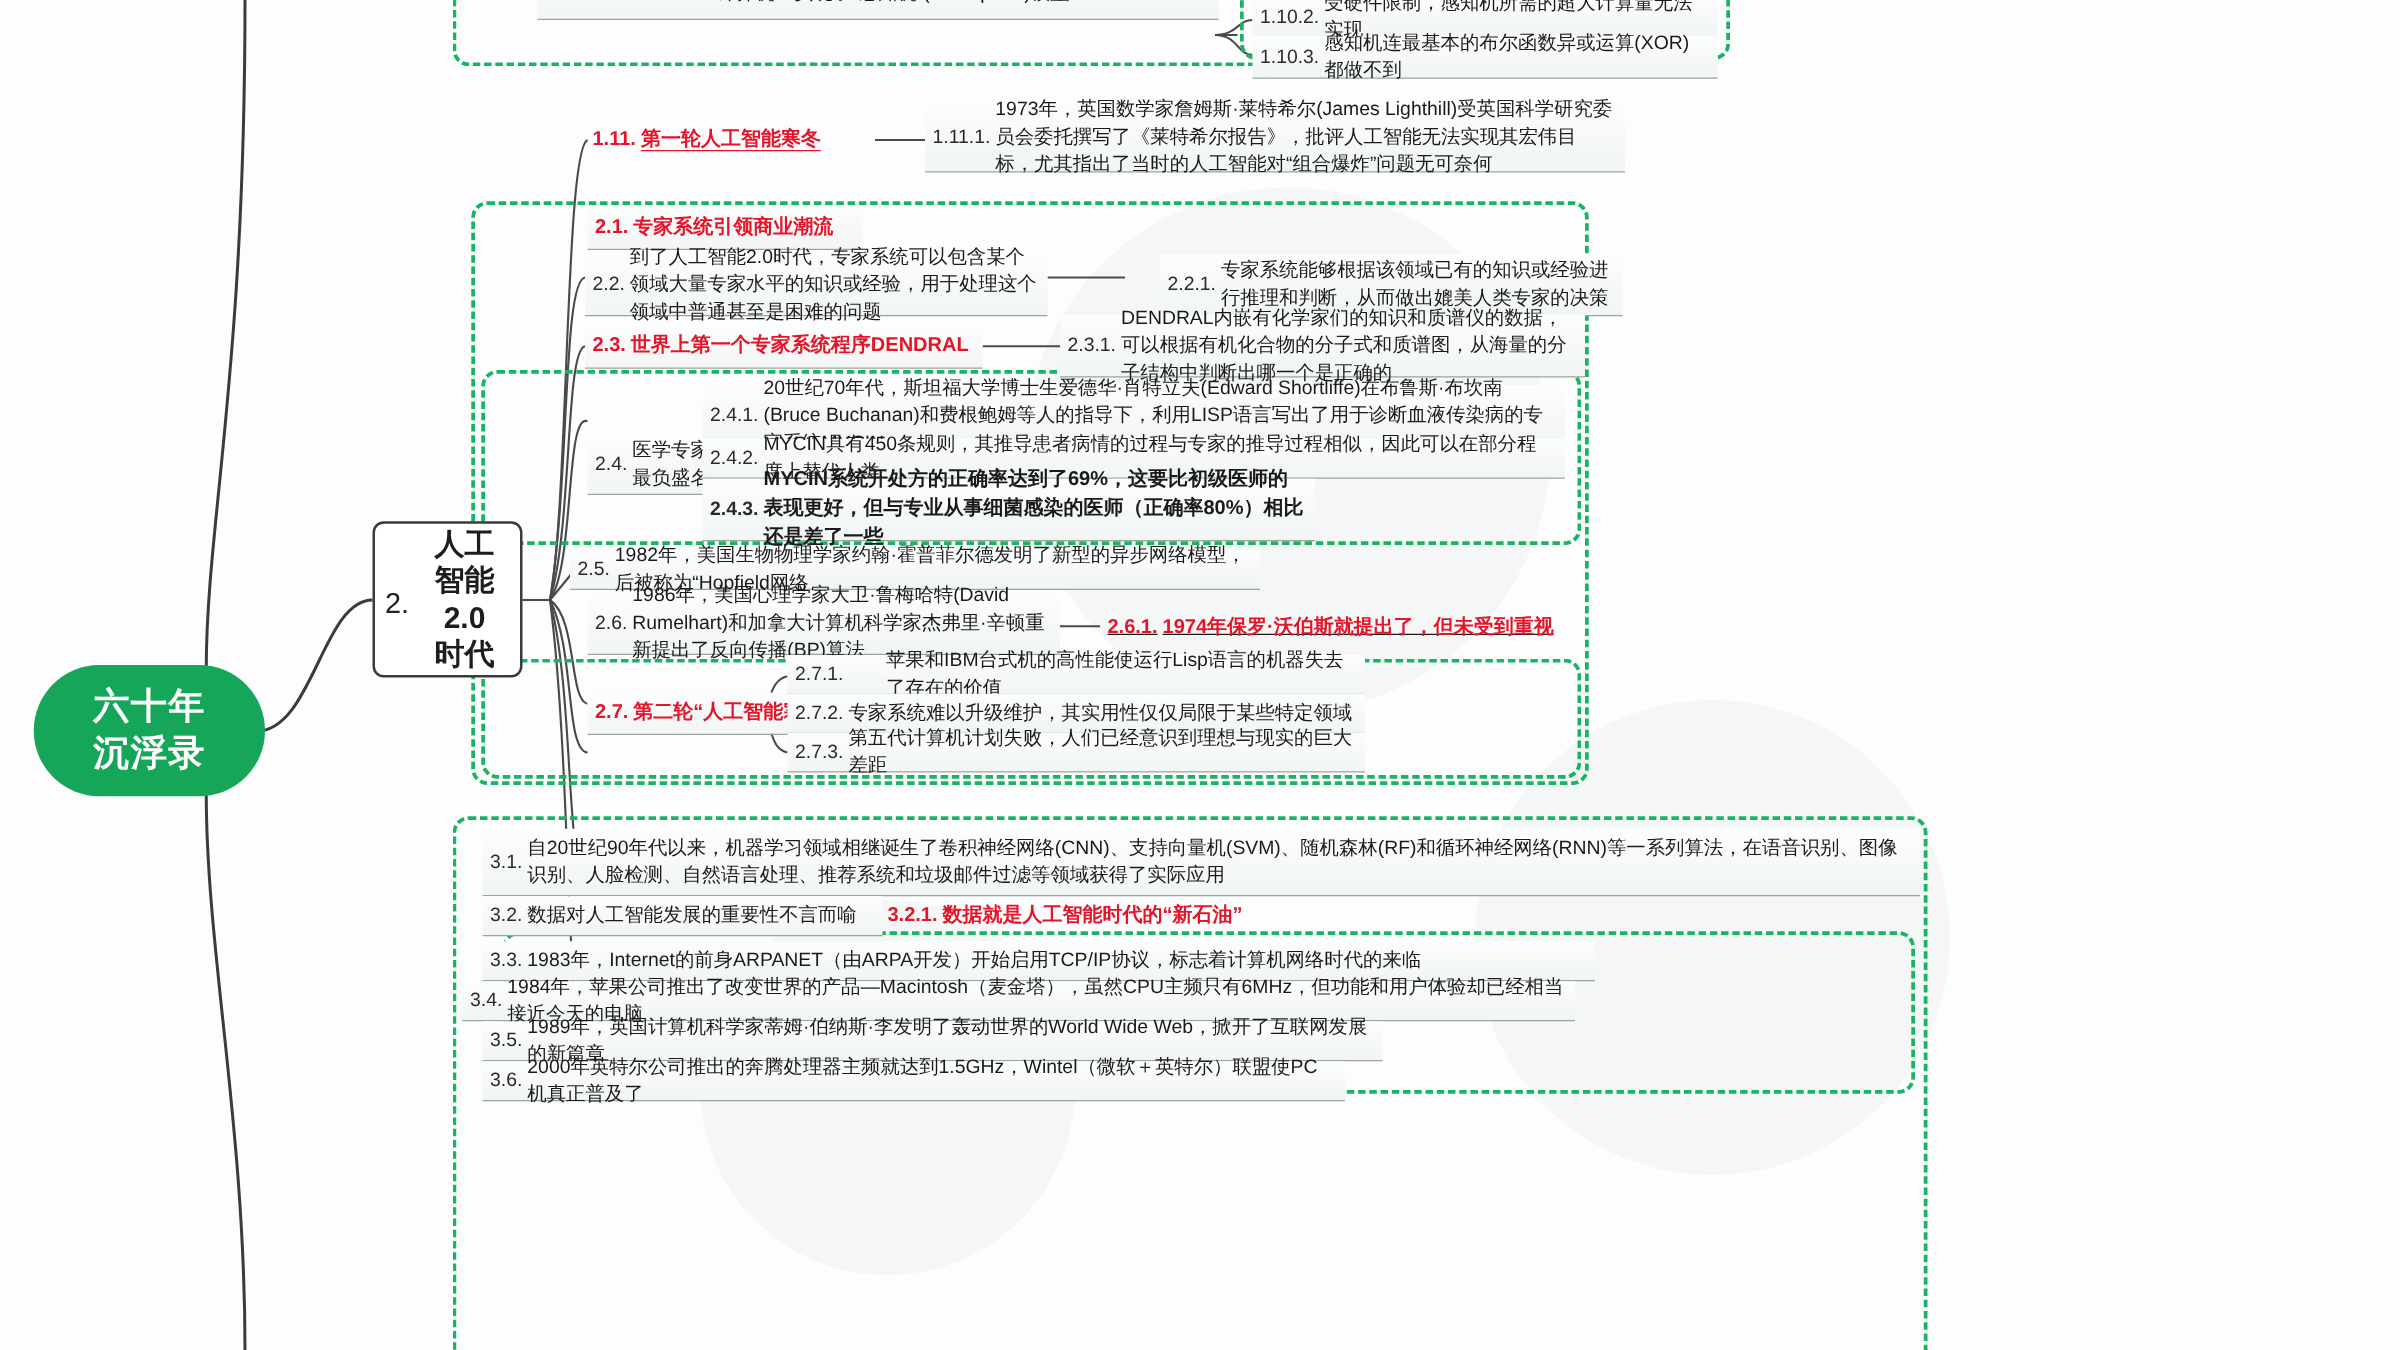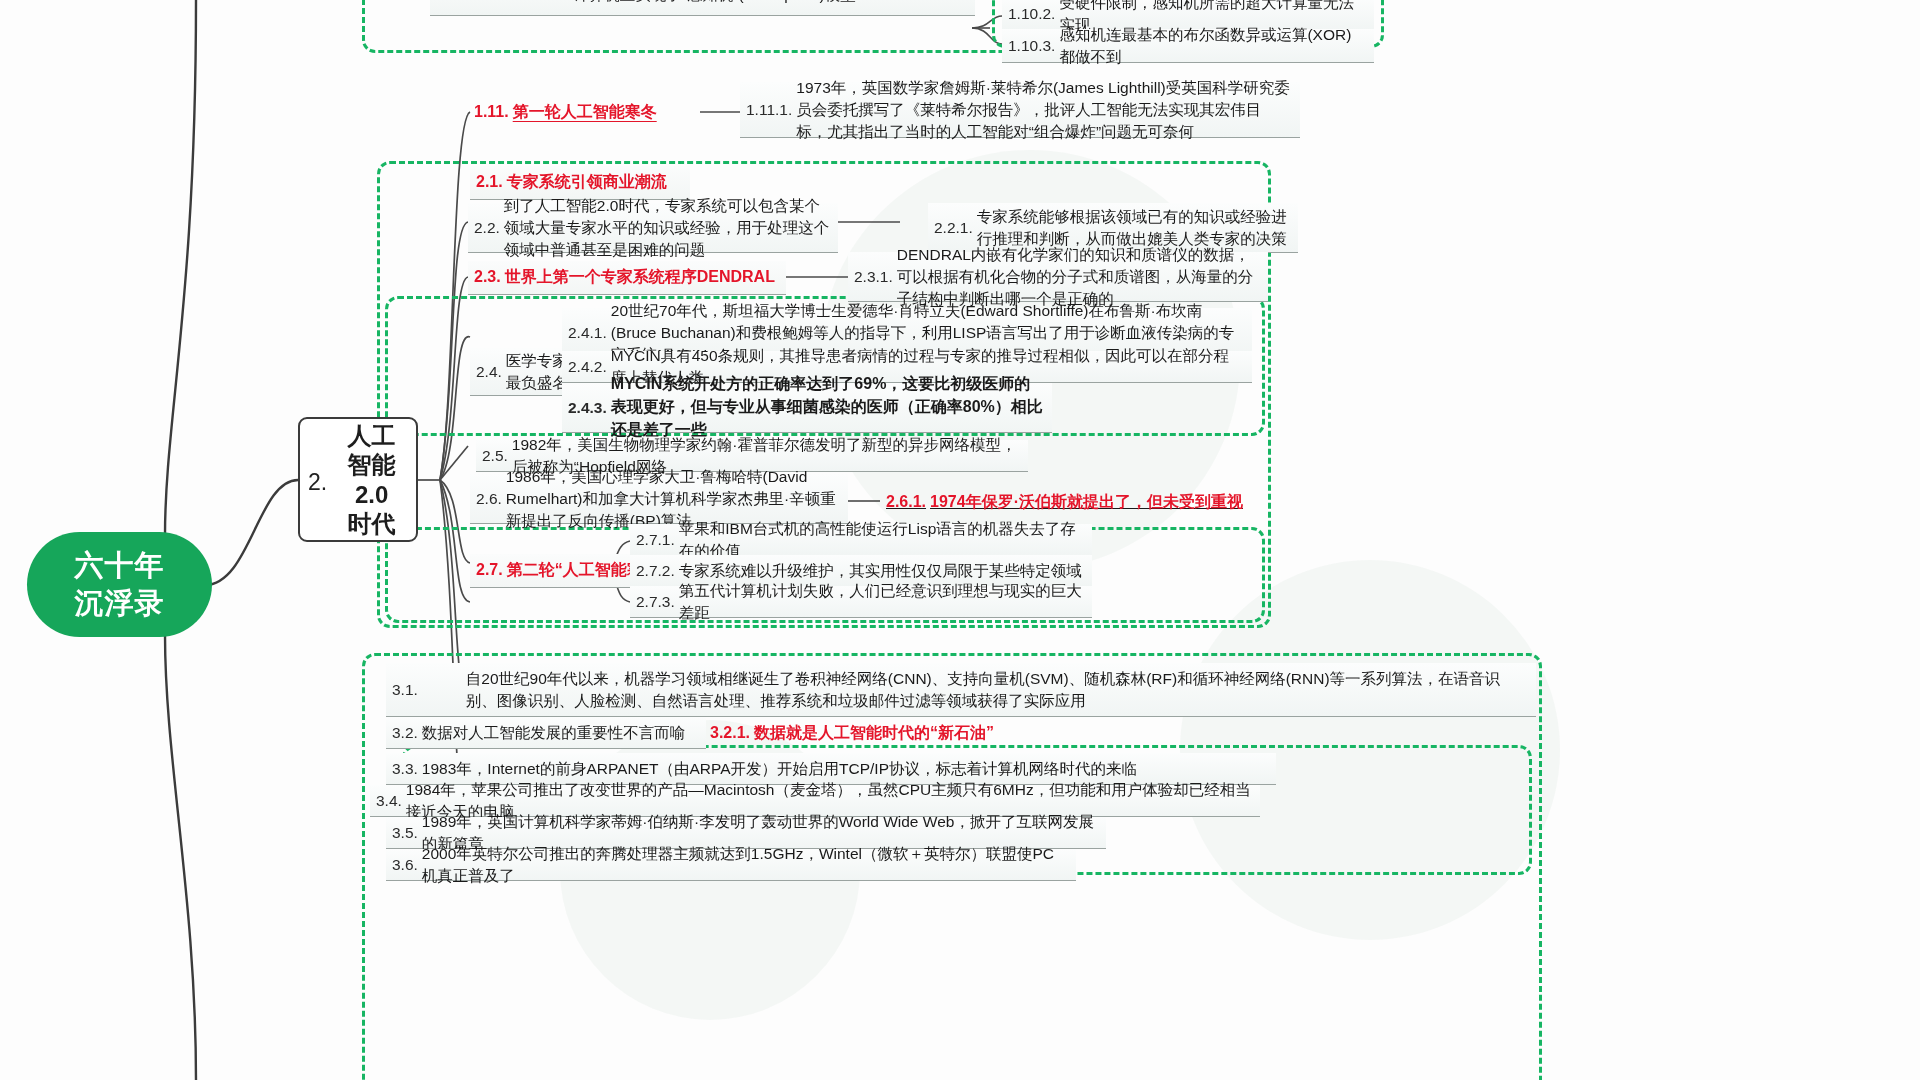--- a/index.html
+++ b/index.html
@@ -295,56 +295,56 @@
   <div class="topic plain" style="left:562px; top:351px; width:690px; height:32px;">
     <span class="num">2.4.2.</span>
     <span class="txt">MYCIN具有450条规则，其推导患者病情的过程与专家的推导过程相似，因此可以在部分程度上替代人类</span>
   </div>
 
   <div class="topic plain two-line bold-body" style="left:562px; top:383px; width:490px; height:50px;">
     <span class="num">2.4.3.</span>
     <span class="txt">MYCIN系统开处方的正确率达到了69%，这要比初级医师的表现更好，但与专业从事细菌感染的医师（正确率80%）相比还是差了一些</span>
   </div>
 
-  <div class="topic plain" style="left:476px; top:440px; width:552px; height:32px;">
+  <div class="topic plain" style="left:456px; top:440px; width:552px; height:32px;">
     <span class="num">2.5.</span>
     <span class="txt">1982年，美国生物物理学家约翰·霍普菲尔德发明了新型的异步网络模型，后被称为“Hopfield网络</span>
   </div>
 
   <div class="topic plain two-line" style="left:470px; top:474px; width:378px; height:50px;">
     <span class="num">2.6.</span>
     <span class="txt">1986年，美国心理学家大卫·鲁梅哈特(David Rumelhart)和加拿大计算机科学家杰弗里·辛顿重新提出了反向传播(BP)算法</span>
   </div>
 
   <div class="topic redhead" style="left:880px; top:487px; width:400px; height:30px; background:transparent; border-bottom:none;text-decoration:underline;">
     <span class="num">2.6.1.</span>
     <span class="txt">1974年保罗·沃伯斯就提出了，但未受到重视</span>
   </div>
 
   <div class="topic redhead" style="left:470px; top:554px; width:228px; height:34px;">
     <span class="num">2.7.</span>
     <span class="txt">第二轮“人工智能寒冬”</span>
   </div>
 
-  <div class="topic plain" style="left:630px; top:524px; width:462px; height:32px;">
+  <div class="topic plain" style="left:630px; top:524px; width:462px; height:32px;gap:30px;">
     <span class="num">2.7.1.</span>
     <span class="txt">苹果和IBM台式机的高性能使运行Lisp语言的机器失去了存在的价值</span>
   </div>
 
   <div class="topic plain" style="left:630px; top:555px; width:462px; height:32px;align-items:flex-end;">
     <span class="num">2.7.2.</span>
     <span class="txt">专家系统难以升级维护，其实用性仅仅局限于某些特定领域</span>
   </div>
 
   <div class="topic plain" style="left:630px; top:586px; width:462px; height:32px;">
     <span class="num">2.7.3.</span>
     <span class="txt">第五代计算机计划失败，人们已经意识到理想与现实的巨大差距</span>
   </div>
 
-  <div class="topic plain two-line" style="left:386px; top:663px; width:1150px; height:54px;gap:44px;">
+  <div class="topic plain two-line" style="left:386px; top:663px; width:1150px; height:54px;">
     <span class="num">3.1.</span>
     <span class="txt">自20世纪90年代以来，机器学习领域相继诞生了卷积神经网络(CNN)、支持向量机(SVM)、随机森林(RF)和循环神经网络(RNN)等一系列算法，在语音识别、图像识别、人脸检测、自然语言处理、推荐系统和垃圾邮件过滤等领域获得了实际应用</span>
   </div>
 
   <div class="topic plain" style="left:386px; top:717px; width:320px; height:32px;">
     <span class="num">3.2.</span>
     <span class="txt">数据对人工智能发展的重要性不言而喻</span>
   </div>
 
   <div class="topic redhead" style="left:704px; top:717px; width:320px; height:32px; background:transparent; border-bottom:none;">

